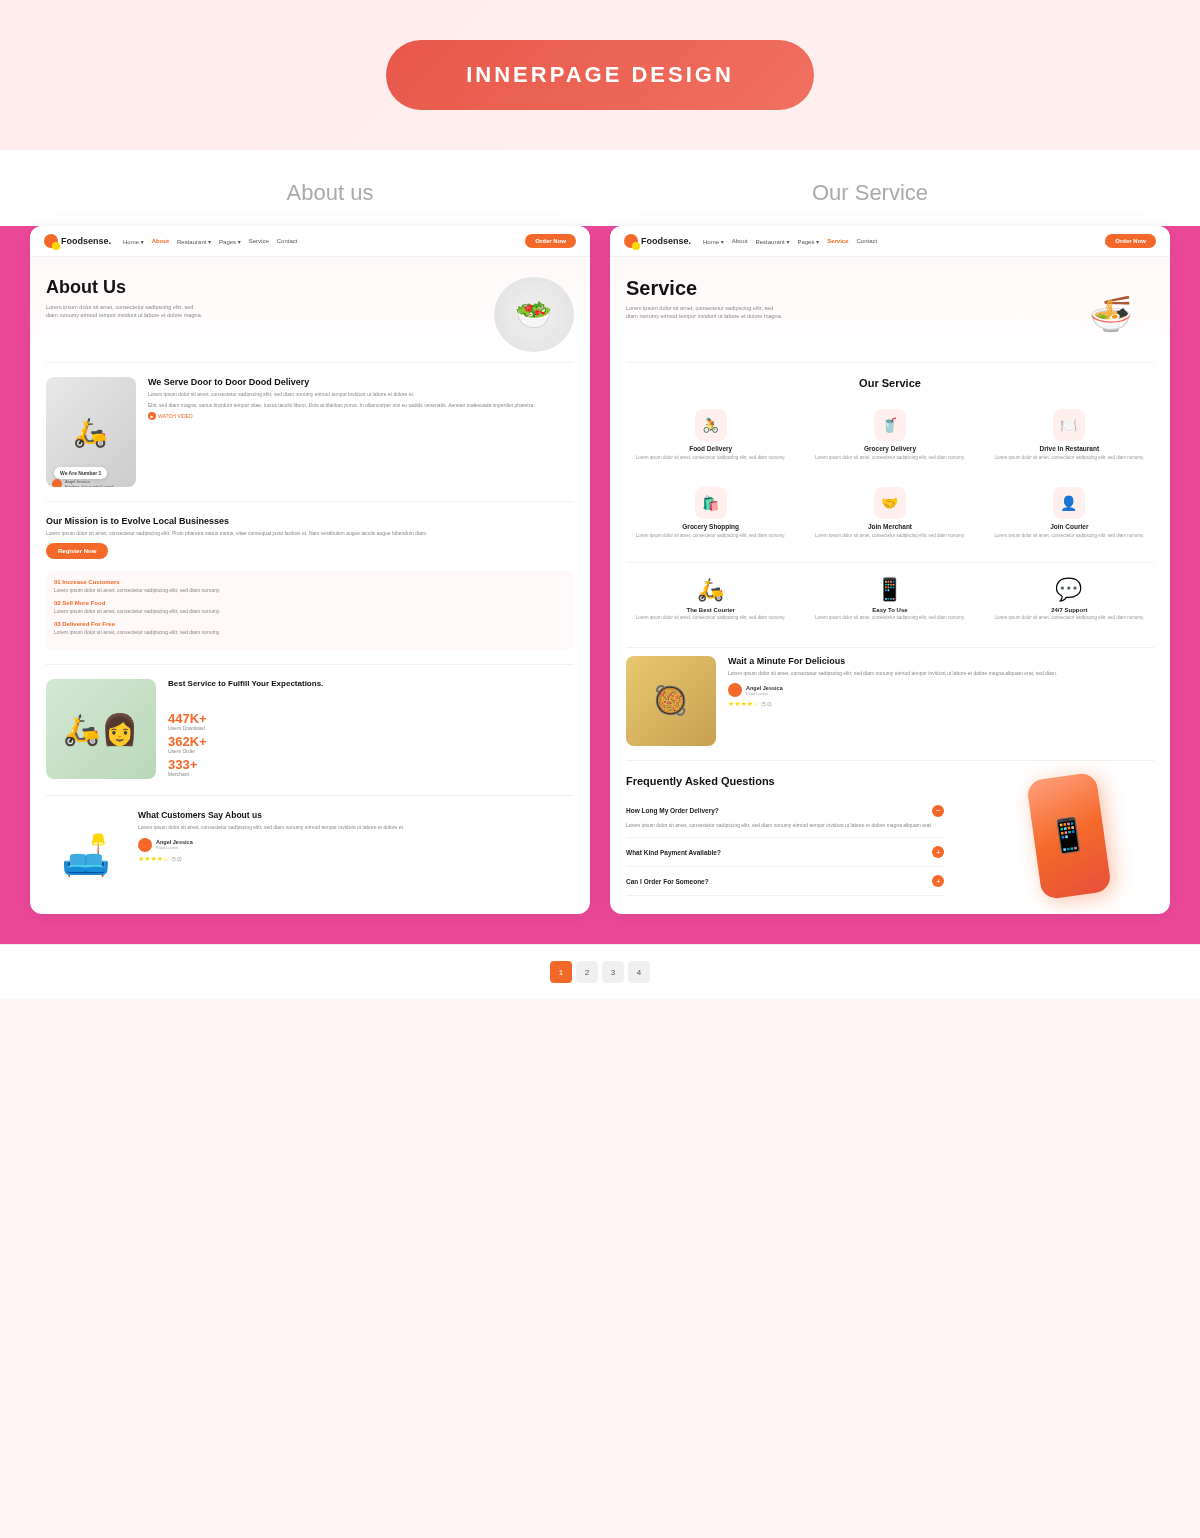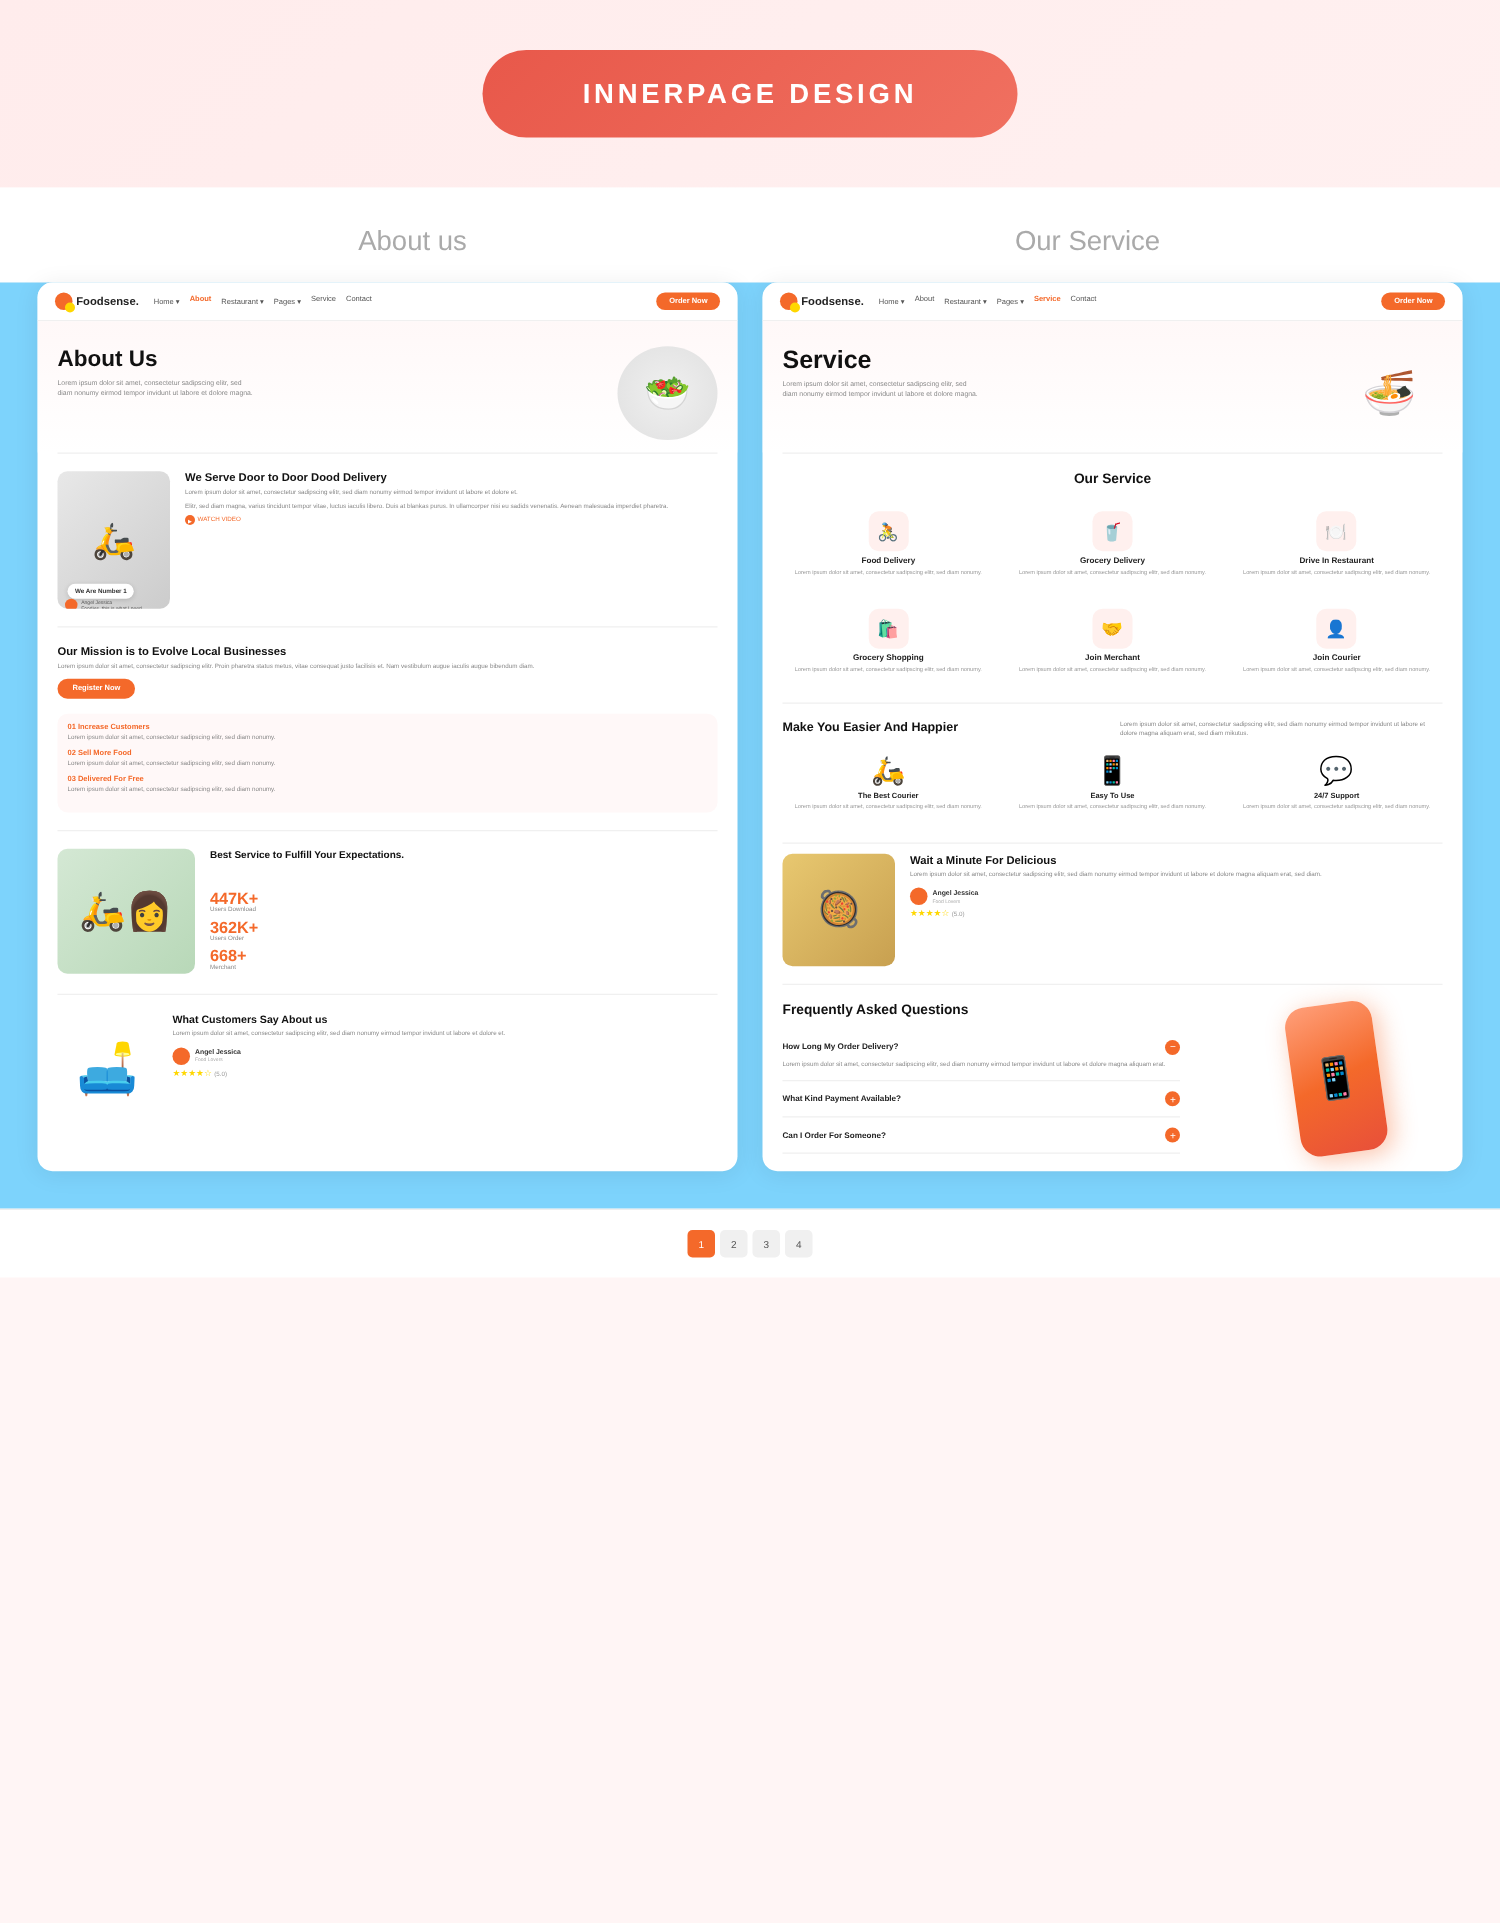--- a/index.html
+++ b/index.html
@@ -38,21 +38,21 @@
       text-align: center;
       font-size: 22px;
       color: #aaa;
       font-weight: 400;
     }
 
     
     .two-col {
       display: flex;
       gap: 0;
-      background: #7dd3fc;
+      background: #ec4899;
       padding: 0 20px 30px;
     }
 
     
     .page-preview {
       flex: 1;
       background: #fff;
       border-radius: 12px;
       overflow: hidden;
       box-shadow: 0 2px 20px rgba(0,0,0,0.08);
@@ -692,21 +692,21 @@
         <h3>Best Service to Fulfill Your Expectations.</h3>
         <div class="stat-item">
           <div class="stat-num">447K+</div>
           <div class="stat-label">Users Download</div>
         </div>
         <div class="stat-item">
           <div class="stat-num">362K+</div>
           <div class="stat-label">Users Order</div>
         </div>
         <div class="stat-item">
-          <div class="stat-num">668+</div>
+          <div class="stat-num">333+</div>
           <div class="stat-label">Merchant</div>
         </div>
       </div>
     </div>
 
     <div class="sep-line"></div>
 
     <div class="testimonial-section">
       <div class="testimonial-img">🛋️</div>
       <div class="testimonial-content">
@@ -790,24 +790,20 @@
           <div class="service-icon-box">👤</div>
           <h4>Join Courier</h4>
           <p>Lorem ipsum dolor sit amet, consectetur sadipscing elitr, sed diam nonumy.</p>
         </div>
       </div>
     </div>
 
     <div class="sep-line"></div>
 
     <div class="easier-section">
-      <div class="easier-top">
-        <h2>Make You Easier And Happier</h2>
-        <p>Lorem ipsum dolor sit amet, consectetur sadipscing elitr, sed diam nonumy eirmod tempor invidunt ut labore et dolore magna aliquam erat, sed diam mikutus.</p>
-      </div>
       <div class="easier-grid">
         <div class="easier-item">
           <div class="easier-icon">🛵</div>
           <h4>The Best Courier</h4>
           <p>Lorem ipsum dolor sit amet, consectetur sadipscing elitr, sed diam nonumy.</p>
         </div>
         <div class="easier-item">
           <div class="easier-icon">📱</div>
           <h4>Easy To Use</h4>
           <p>Lorem ipsum dolor sit amet, consectetur sadipscing elitr, sed diam nonumy.</p>

